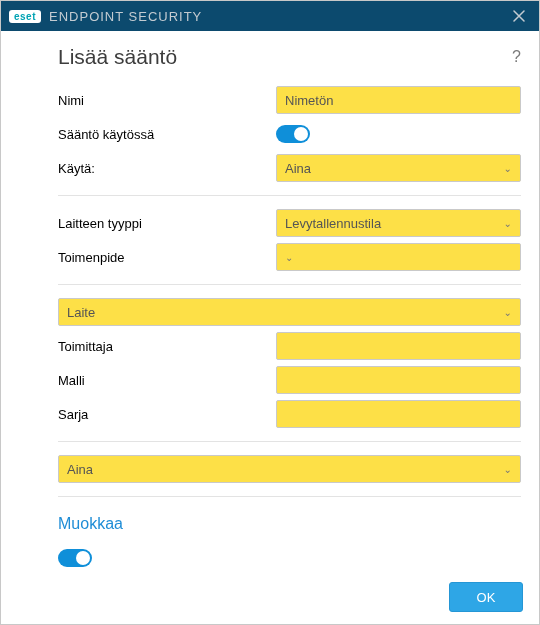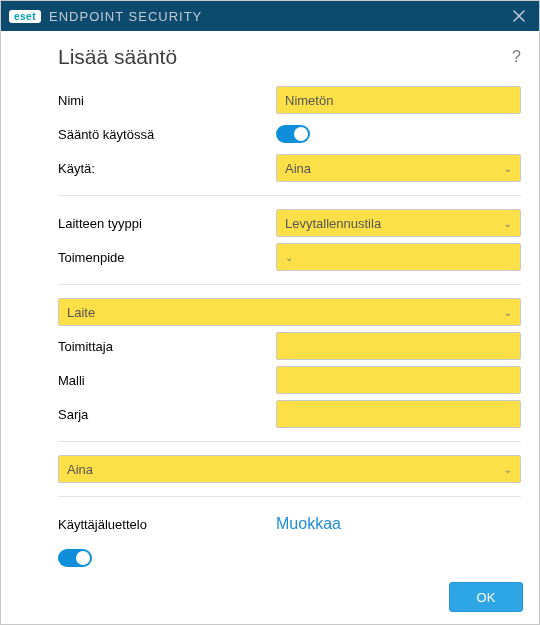--- a/index.html
+++ b/index.html
@@ -123,21 +123,20 @@
       <div class="select-box">
         <span class="select-val">Aina</span>
         <span class="chev">⌄</span>
       </div>
     </div>
   </div>
 
   <hr class="divider">
 
   <div class="row">
-    <div class="label">Käyttäjäluettelo</div>
     <div class="field"><span class="link">Muokkaa</span></div>
   </div>
 
   <div class="row">
     <div class="field">
         <div class="toggle"></div>
       </div>
   </div>
 </div>
 

